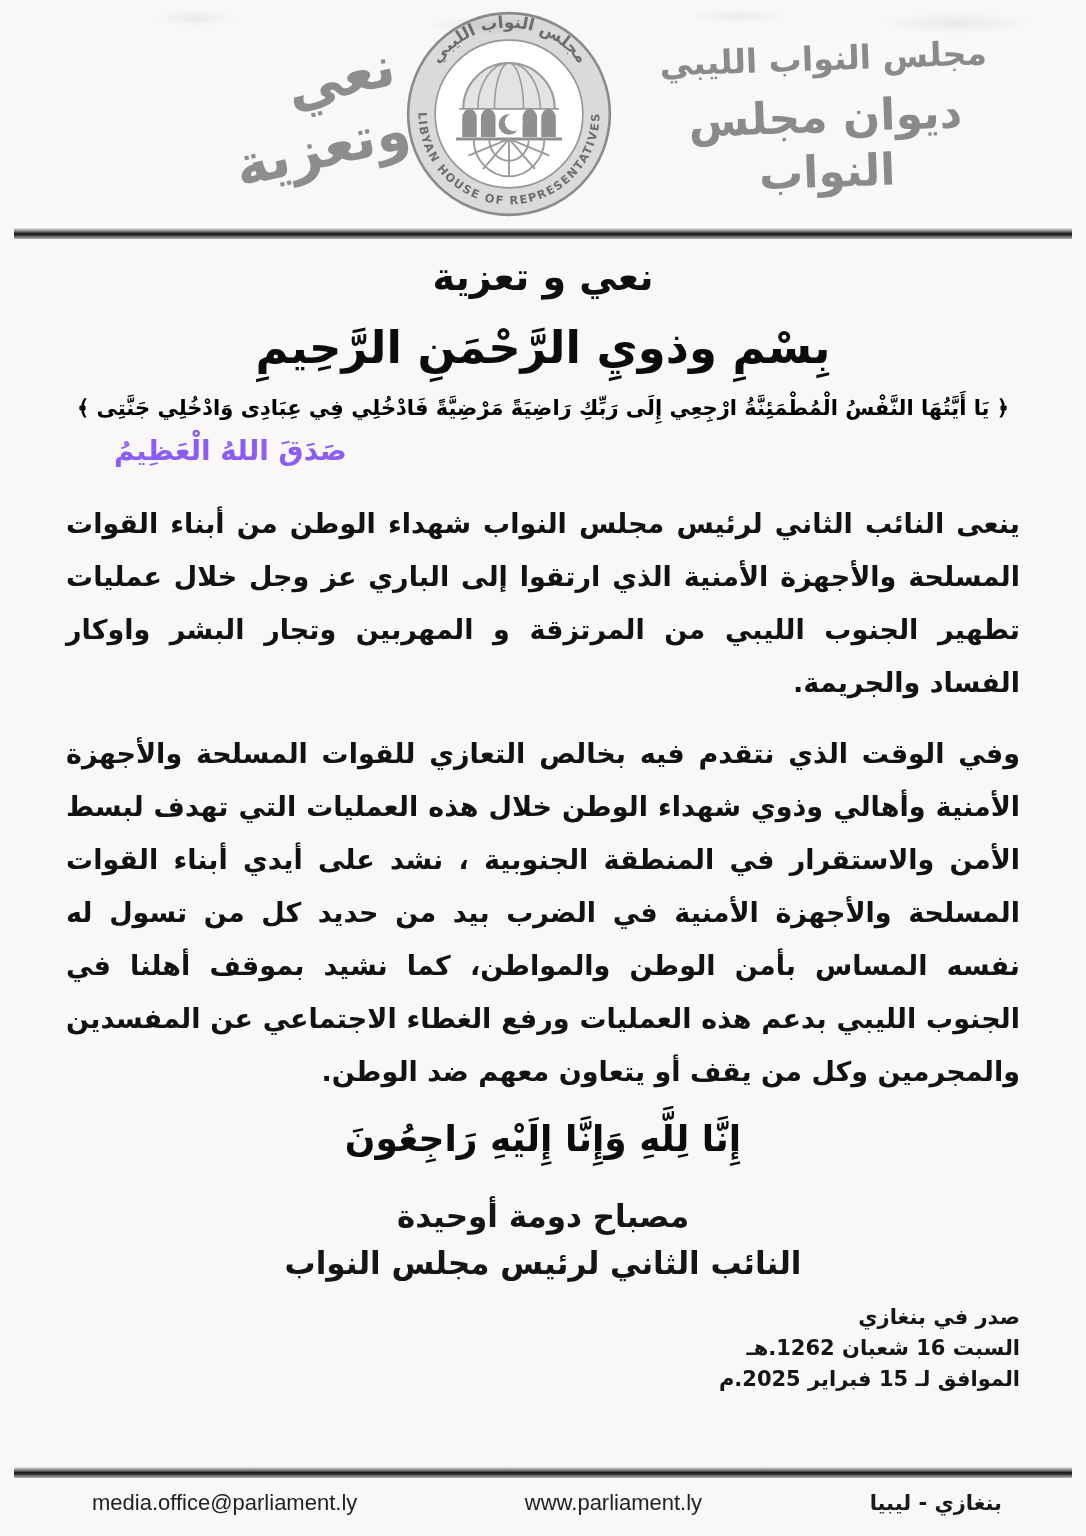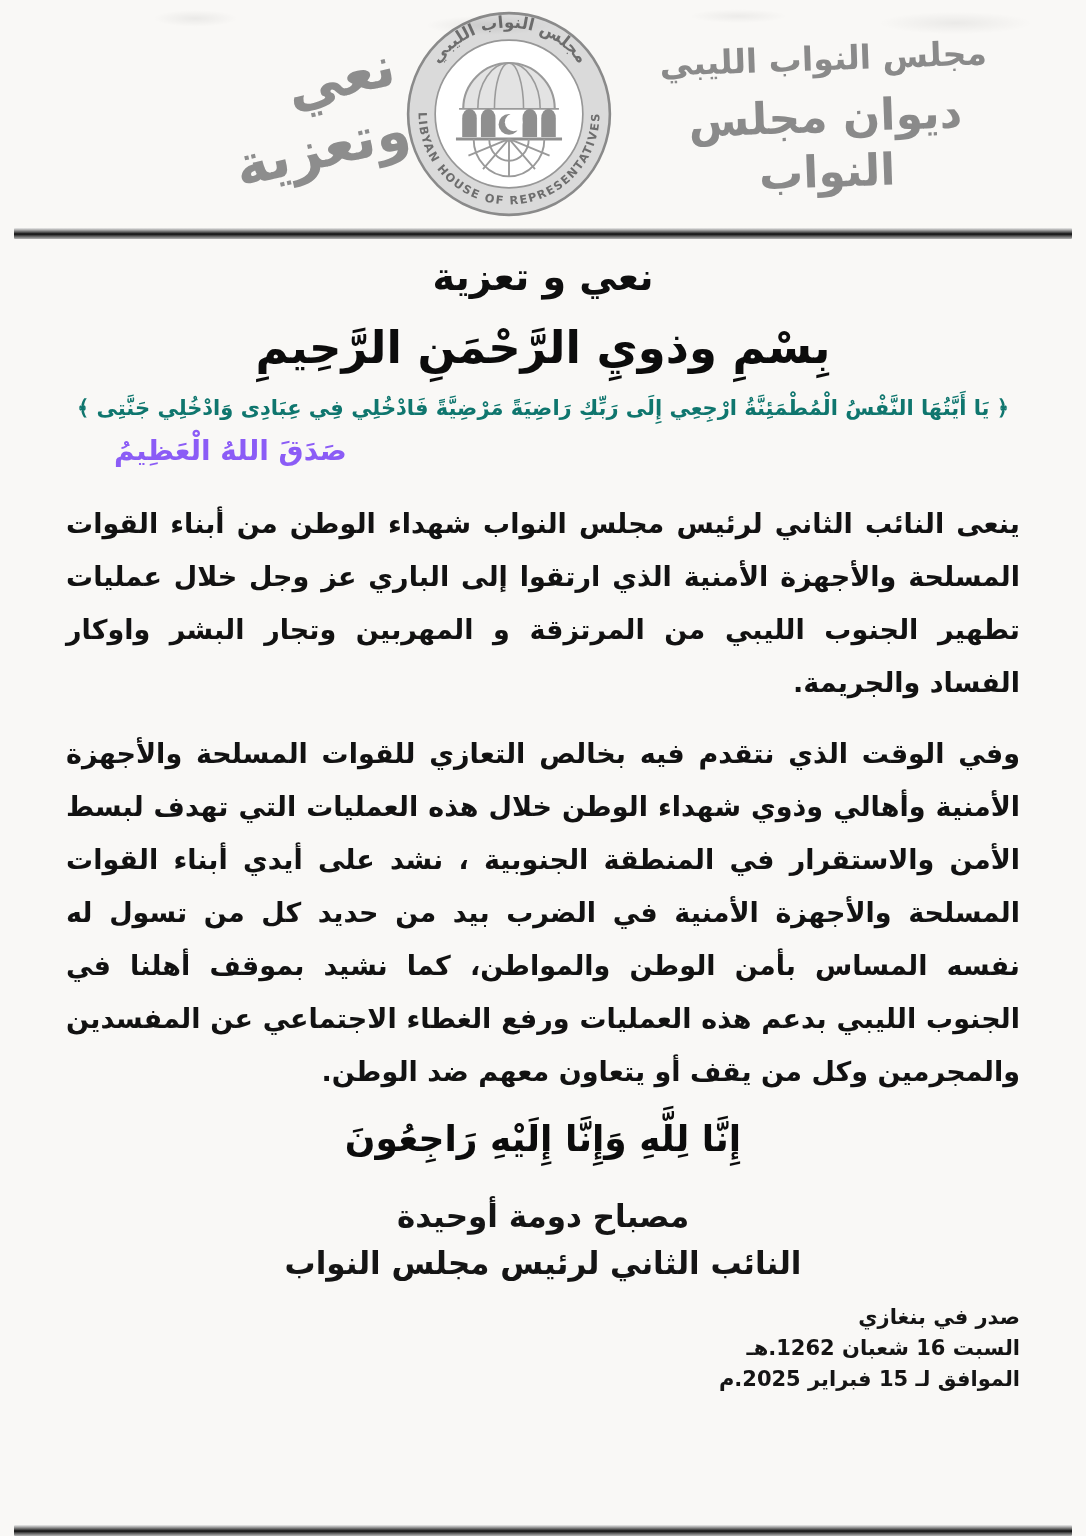--- a/index.html
+++ b/index.html
@@ -65,21 +65,21 @@
 
   .doc-title { font-size:38px; font-weight:700; margin-top:16px; color:#0f0f0f; }
 
   .bismillah {
     font-size:45px; font-weight:700; color:#0c0c0c;
     margin-top:22px;
   }
 
   .verse {
     margin-top:22px;
-    font-size:21px; font-weight:700; color:#0f766e;
+    font-size:21px; font-weight:700; color:#000000;
     white-space:nowrap;
   }
 
   .sadaqa {
     margin-top:14px;
     text-align:left; padding-left:48px;
     font-size:28px; font-weight:700; color:#8b5cf6;
   }
 
   .paragraphs { margin-top:30px; }
@@ -194,14 +194,19 @@
     <div class="issued">
       <div>صدر في بنغازي</div>
       <div>السبت 16 شعبان 1262.هـ</div>
       <div>الموافق لـ 15 فبراير 2025.م</div>
     </div>
 
   </main>
 
   <div class="rule"></div>
 
+  <footer class="footer">
+    <div class="email">media.office@parliament.ly</div>
+    <div class="site">www.parliament.ly</div>
+    <div class="loc">بنغازي - ليبيا</div>
+  </footer>
 
 </div>
 
 </body></html>

